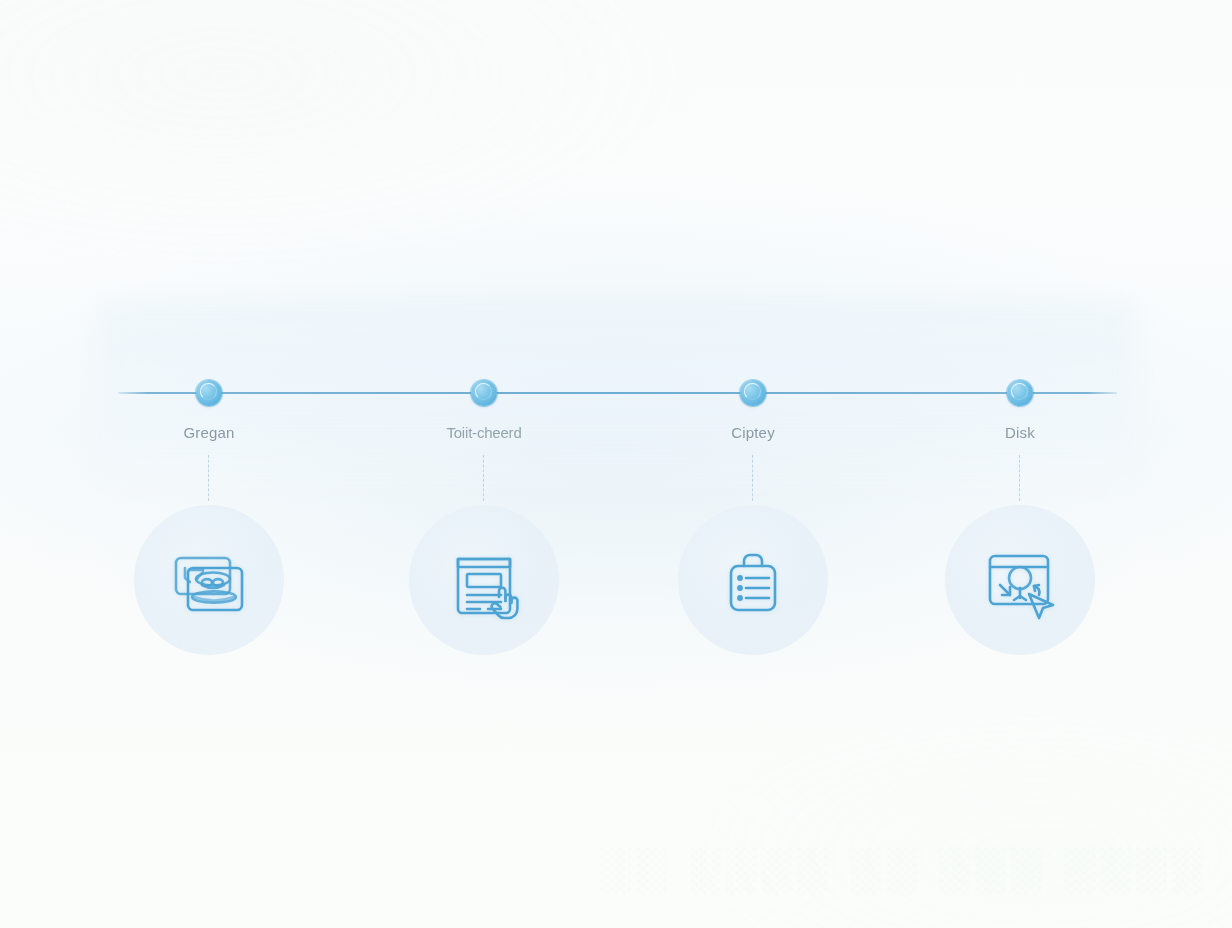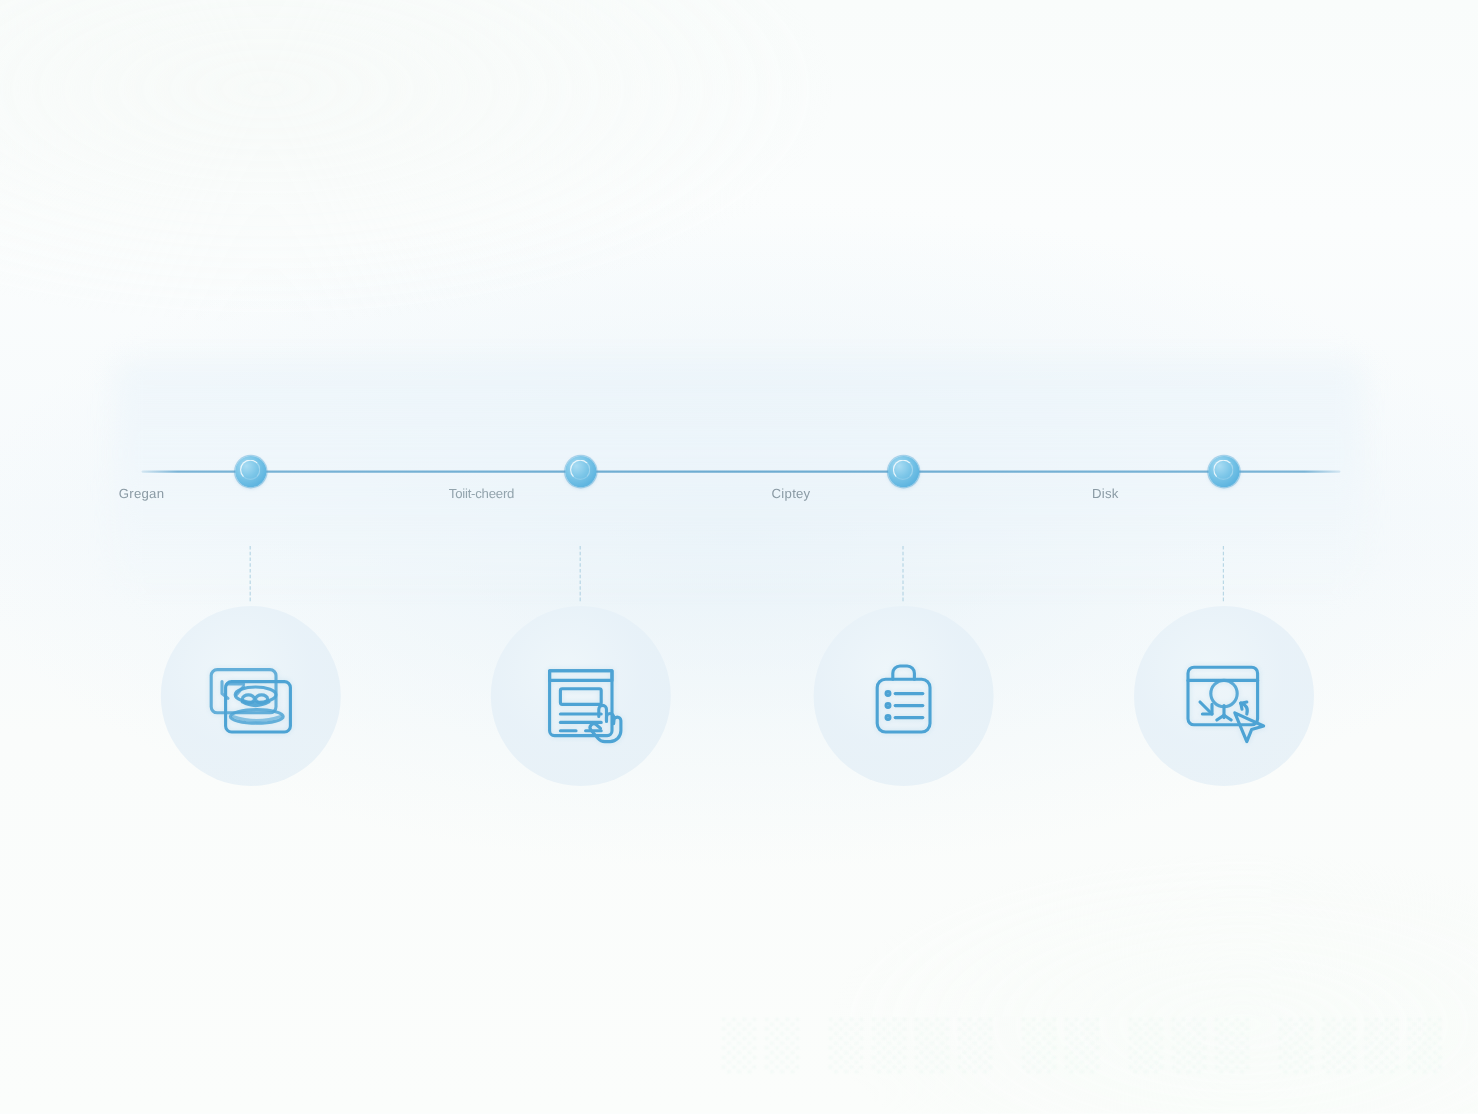--- a/index.html
+++ b/index.html
@@ -83,23 +83,24 @@
     height: 15px;
     border-radius: 50%;
     border: 1.6px solid rgba(255,255,255,0.80);
     border-bottom-color: rgba(255,255,255,0.18);
     border-right-color: rgba(255,255,255,0.30);
   }
 
   .node-label {
     position: absolute;
     left: -110px;
-    top: 106px;
+    top: 124px;
     width: 220px;
-    font-size: 11px;
+    text-align: center;
+    font-size: 15px;
     letter-spacing: .2px;
     color: #8a9aa4;
     white-space: nowrap;
   }
   .node-label.blurry {
     color: #93a4ad;
     filter: blur(0.45px);
     letter-spacing: -0.2px;
   }
 

